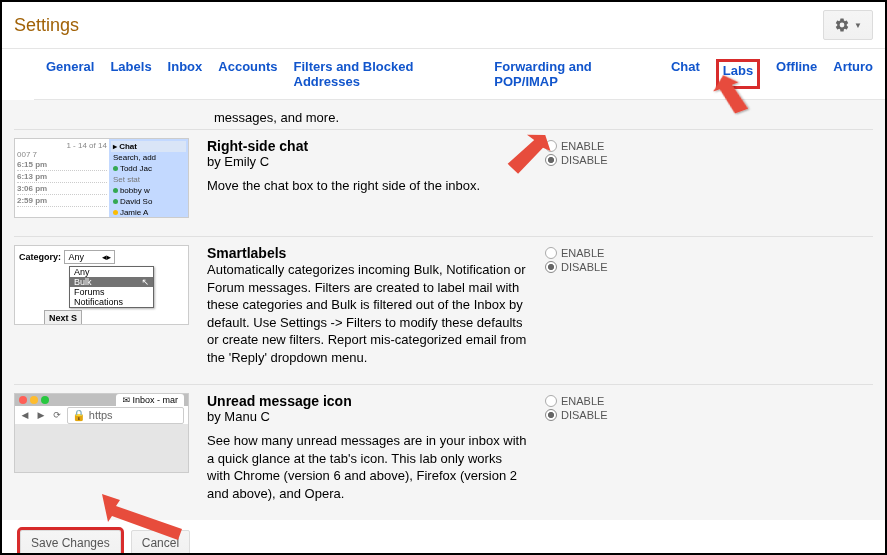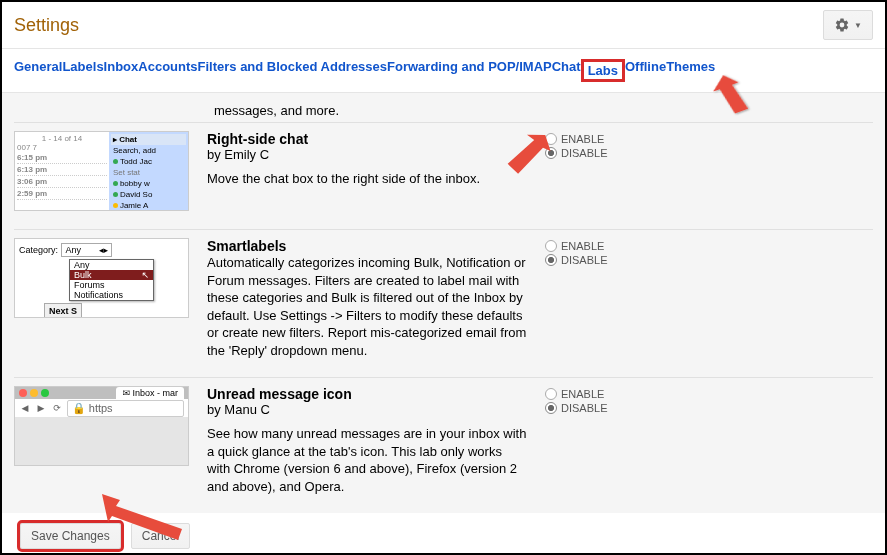--- a/index.html
+++ b/index.html
@@ -30,23 +30,25 @@
       border: 1px solid #dcdcdc;
       border-radius: 2px;
       padding: 6px 10px;
       cursor: pointer;
       display: flex;
       align-items: center;
       gap: 4px;
     }
     .tabs {
       display: flex;
+      gap: 16px;
       padding: 10px 12px;
       border-bottom: 1px solid #e5e5e5;
       font-size: 13px;
+      margin-left: 32px;
     }
     .tab { color: #1155cc; font-weight: bold; cursor: pointer; }
     .tab-highlighted {
       border: 3px solid #d82c2c;
       padding: 1px 4px;
     }
     .lab-list {
       background: #f5f5f5;
       padding: 6px 12px 0 12px;
     }
@@ -130,25 +132,25 @@
     .thumb-chat-left { width: 95px; padding: 2px; }
     .thumb-chat-left .row { border-bottom: 1px dotted #ccc; padding: 1px 0; color:#888; font-weight:bold;}
     .thumb-chat-right { width: 80px; background: #c3d9ff; padding: 2px; }
     .thumb-chat-right .hdr { background: #d9e5f7; font-weight:bold; padding:1px 2px; }
     .thumb-chat-right .line { padding: 1px 2px; }
     .dot { display:inline-block; width:5px; height:5px; border-radius:50%; background:#34a853; margin-right:2px;}
     .dot.orange{background:#fbbc05}
     .thumb-smart {
       padding: 4px;
     }
-    .thumb-smart .cat { font-weight:normal; margin-bottom:0; }
+    .thumb-smart .cat { font-weight:bold; margin-bottom:0; }
     .thumb-smart .dd { display:inline-block; border:1px solid #aaa; background:#fff; padding:1px 30px 1px 4px; position:relative;}
     .thumb-smart .list { border:1px solid #666; background:#fff; margin:2px 0 0 50px; width:85px; box-shadow:1px 1px 2px rgba(0,0,0,.3);}
     .thumb-smart .list div { padding:0px 4px; }
-    .thumb-smart .list .sel { background: #7f1d1d; color:#fff; }
+    .thumb-smart .list .sel { background: #737373; color:#fff; }
     .thumb-smart .btn2 { display:inline-block; border:1px solid #aaa; background:#f0f0f0; font-weight:bold; padding:2px 4px; margin-top:2px;margin-left:25px;}
     .thumb-unread {
       background:#e5e5e5;
     }
     .thumb-unread .chrome-top { background:#bfbfbf; height:12px; display:flex; align-items:center; padding:0 4px; gap:3px;}
     .tl-dot{width:8px;height:8px;border-radius:50%}
     .tl-r{background:#ff5f57}.tl-y{background:#febc2e}.tl-g{background:#28c840}
     .thumb-unread .tab-pill { background:#fff; border-radius:3px 3px 0 0; padding:1px 6px; margin-left:auto;}
     .thumb-unread .addr { background:#fff; height:18px; display:flex; align-items:center; padding:0 4px; gap:4px;}
     .thumb-unread .addr .urlbox { flex:1; border:1px solid #ccc; border-radius:2px; padding:1px 4px; font-size:11px; color:#666;}
@@ -170,31 +172,31 @@
 <div class="tabs">
   <span class="tab">General</span>
   <span class="tab">Labels</span>
   <span class="tab">Inbox</span>
   <span class="tab">Accounts</span>
   <span class="tab">Filters and Blocked Addresses</span>
   <span class="tab">Forwarding and POP/IMAP</span>
   <span class="tab">Chat</span>
   <span class="tab tab-highlighted">Labs</span>
   <span class="tab">Offline</span>
-  <span class="tab">Themes</span>
+  <span class="tab">Arturo</span>
 </div>
 
 <div class="lab-list">
   <div class="truncated">messages, and more.</div>
 
   <div class="lab-row">
     <div class="lab-thumb">
       <div class="thumb-chat">
         <div class="thumb-chat-left">
-          <div style="text-align:center;color:#888">1 - 14 of 14</div>
+          <div style="text-align:right;color:#888">1 - 14 of 14</div>
           <div style="color:#888">007 7</div>
           <div class="row">6:15 pm</div>
           <div class="row">6:13 pm</div>
           <div class="row">3:06 pm</div>
           <div class="row">2:59 pm</div>
         </div>
         <div class="thumb-chat-right">
           <div class="hdr">▸ <span>Chat</span></div>
           <div class="line">Search, add</div>
           <div class="line"><span class="dot"></span><span>Todd Jac</span></div>

